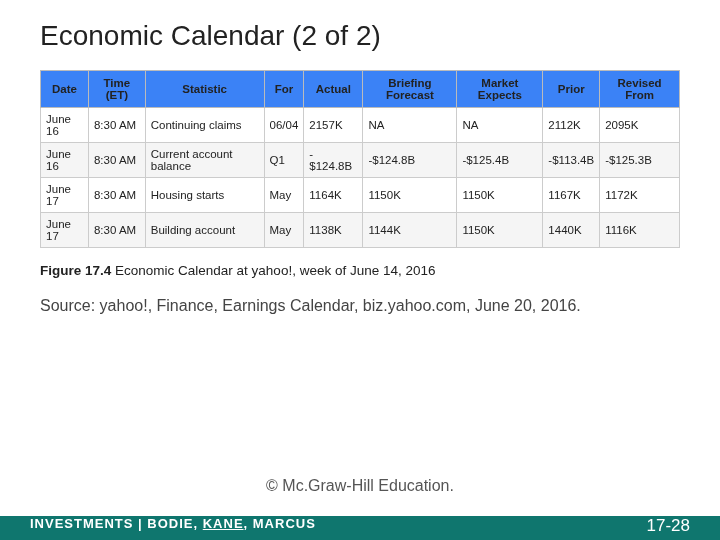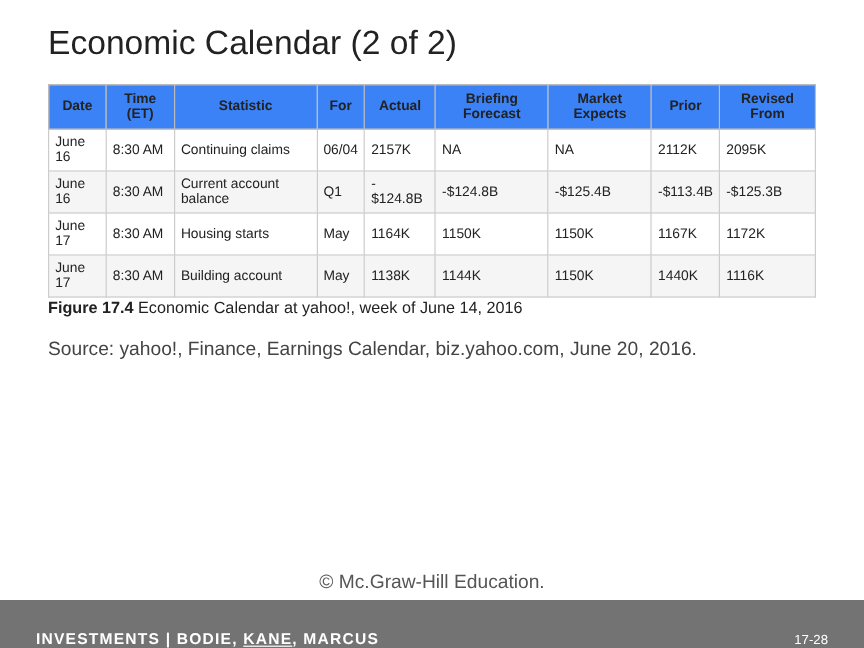--- a/index.html
+++ b/index.html
@@ -71,62 +71,63 @@
     tbody td:nth-child(3) {
       text-align: left;
     }
 
     tbody td:nth-child(1),
     tbody td:nth-child(2) {
       text-align: left;
     }
 
     .figure-caption {
+      margin-top: 14px;
       font-size: 13.5px;
       color: #222;
       line-height: 1.4;
     }
 
     .figure-caption .bold-part {
       font-weight: bold;
     }
 
     .source-line {
       font-size: 16px;
       color: #444;
       margin-top: 16px;
     }
 
     .footer-bar {
       position: absolute;
       bottom: 0;
       left: 0;
       width: 720px;
-      height: 40px;
-      background: #737373;
+      height: 24px;
+      background: #0f766e;
       display: flex;
-      align-items: flex-end;
+      align-items: flex-start;
       justify-content: space-between;
       padding: 0 30px 0 30px;
     }
 
     .footer-brand {
       color: #ffffff;
       font-size: 13px;
       font-weight: bold;
       letter-spacing: 1px;
     }
 
     .footer-brand .underline {
       text-decoration: underline;
     }
 
     .footer-page {
       color: #ffffff;
-      font-size: 11px;
+      font-size: 17px;
     }
 
     .footer-copyright {
       position: absolute;
       bottom: 45px;
       left: 50%;
       transform: translateX(-50%);
       font-size: 16px;
       color: #555;
       white-space: nowrap;

